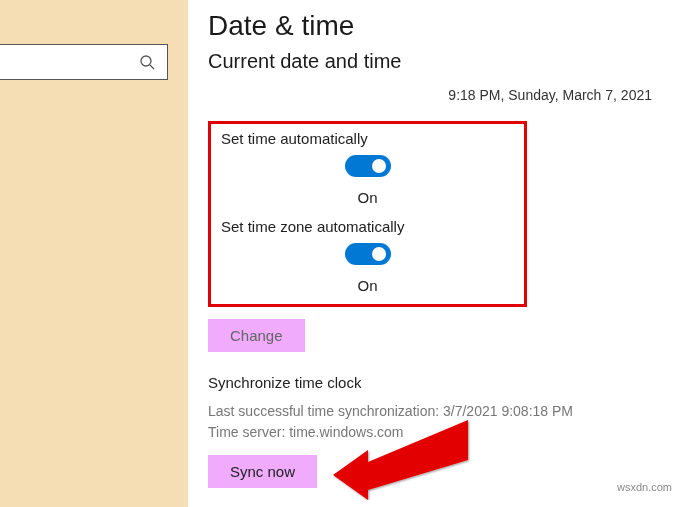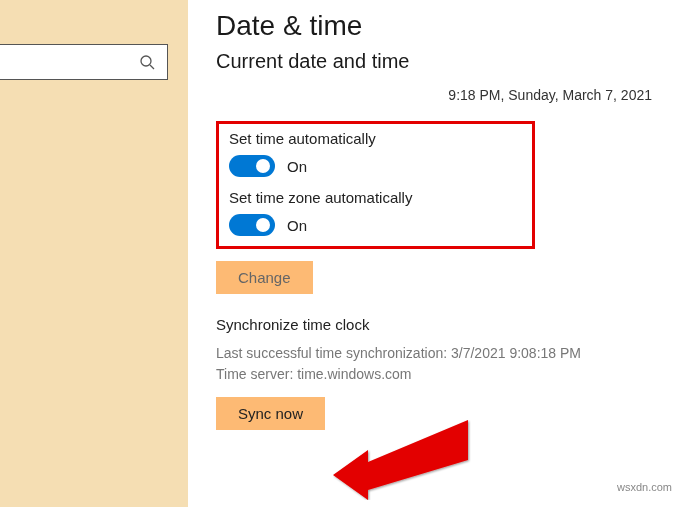--- a/index.html
+++ b/index.html
@@ -33,21 +33,21 @@
       padding-right: 12px;
     }
     .search-icon-svg { width: 16px; height: 16px; }
     .main {
       position: absolute;
       left: 188px;
       top: 0;
       right: 0;
       height: 100%;
       background: #fff;
-      padding: 10px 28px 0 28px;
+      padding: 10px 28px 0 20px;
     }
     h1 {
       font-size: 28px;
       font-weight: 400;
       color: #1a1a1a;
       margin-bottom: 8px;
     }
     h2.subtitle {
       font-size: 20px;
       font-weight: 400;
@@ -69,20 +69,21 @@
     .setting-label {
       font-size: 15px;
       color: #222;
       margin-bottom: 8px;
     }
     .toggle-row {
       display: flex;
       align-items: center;
       gap: 12px;
       margin-bottom: 12px;
+      flex-direction: column;
     }
     .toggle-row:last-child { margin-bottom: 0; }
     .toggle {
       width: 46px;
       height: 22px;
       background: #0078d4;
       border-radius: 11px;
       position: relative;
       cursor: pointer;
     }
@@ -101,21 +102,21 @@
       color: #222;
     }
     .manual-label {
       font-size: 15px;
       color: #222;
       margin-bottom: 10px;
     }
     .btn {
       display: inline-block;
       padding: 8px 22px;
-      background: #fdba74;
+      background: #f0abfc;
       color: #666;
       font-size: 15px;
       border: none;
       cursor: default;
       margin-bottom: 22px;
     }
     .btn.enabled {
       color: #222;
       cursor: pointer;
     }

